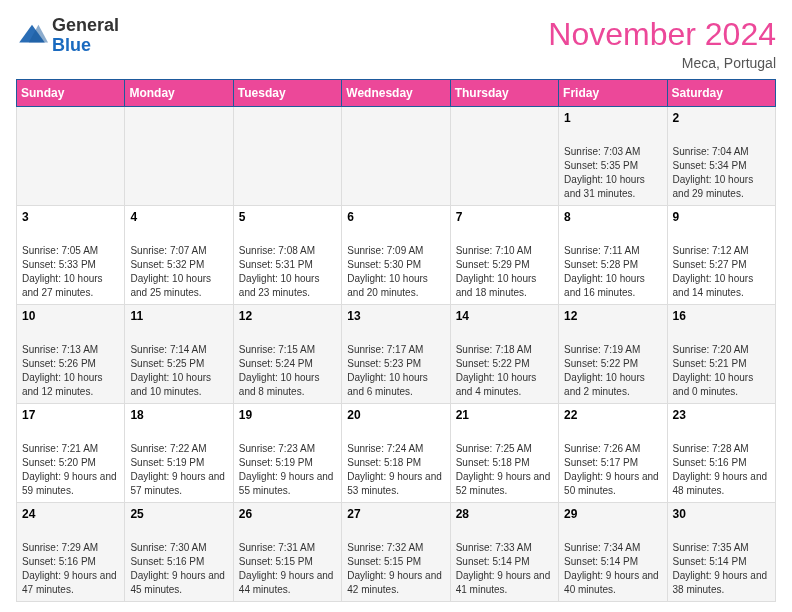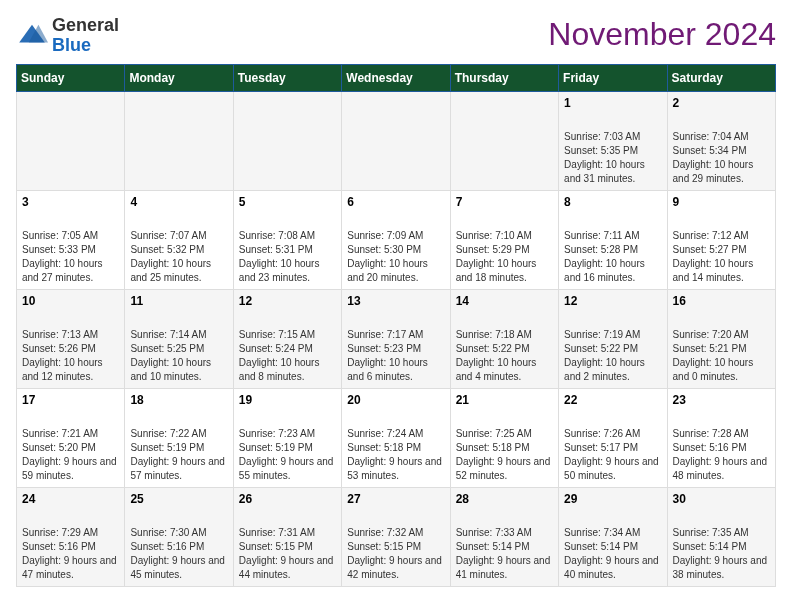--- a/index.html
+++ b/index.html
@@ -31,34 +31,34 @@
     .logo-icon {
       width: 32px;
       height: 32px;
     }
     .title-area {
       text-align: right;
     }
     .month-title {
       font-size: 32px;
       font-weight: normal;
-      color: #701a75;
+      color: #ec4899;
     }
     .location {
       font-size: 14px;
       color: #555;
       margin-top: 2px;
     }
     .calendar {
       width: 100%;
       border-collapse: collapse;
       font-size: 11px;
     }
     .calendar th {
-      background: #14532d;
+      background: #ec4899;
       color: #fff;
       padding: 6px 4px;
       text-align: left;
       font-size: 12px;
       font-weight: bold;
       border: 1px solid #1e5a9c;
     }
     .calendar td {
       vertical-align: top;
       padding: 4px 5px;
@@ -98,20 +98,21 @@
       <polygon points="20,6 36,28 4,28" fill="#2a6db5"></polygon>
       <polygon points="28,6 40,28 16,28" fill="#1a5a9c" opacity="0.5"></polygon>
     </svg>
     <div class="logo-text">
       <span class="logo-general">General</span><br>
       <span class="logo-blue">Blue</span>
     </div>
   </div>
   <div class="title-area">
     <div class="month-title">November 2024</div>
+    <div class="location">Meca, Portugal</div>
   </div>
 </div>
 
 <table class="calendar">
   <thead>
     <tr>
     <th>Sunday</th>
         <th>Monday</th>
         <th>Tuesday</th>
         <th>Wednesday</th>

